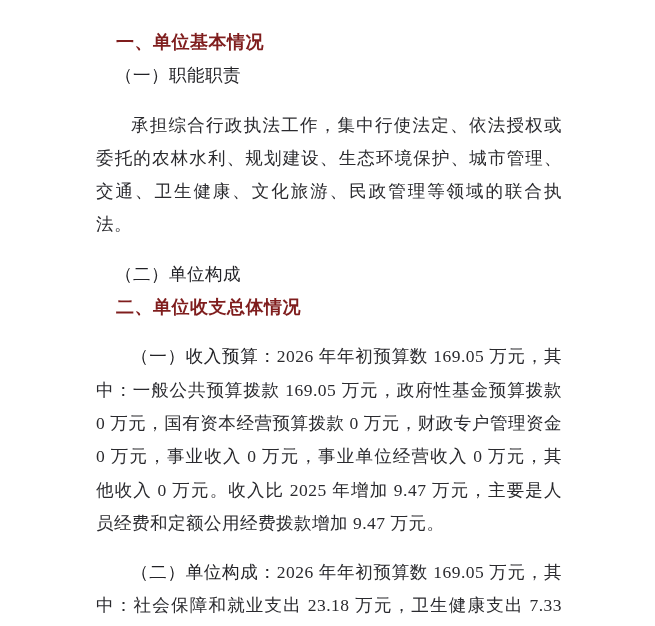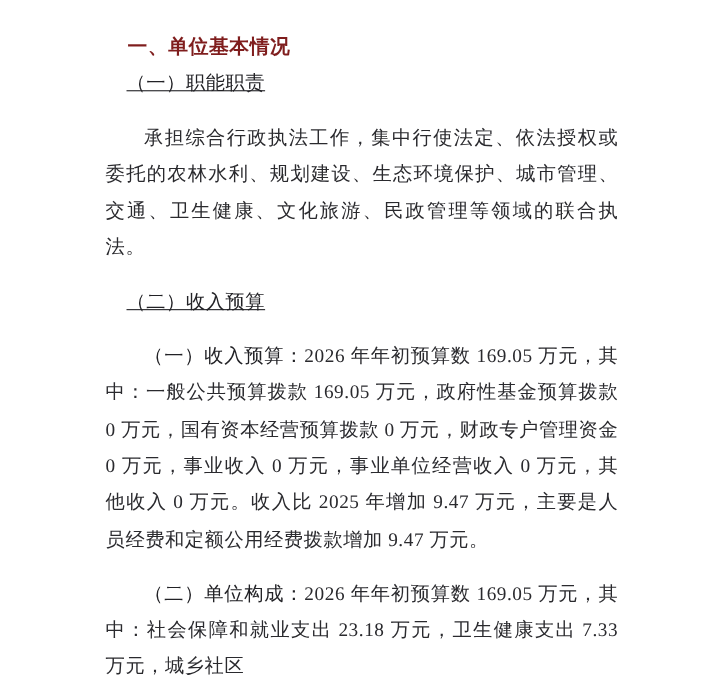--- a/index.html
+++ b/index.html
@@ -27,21 +27,20 @@
     font-size: 18px;
     font-weight: bold;
     color: #7f1d1d;
     text-indent: 2em;
     line-height: 33.3px;
   }
   .sub {
     margin: 0;
     text-indent: 2em;
     line-height: 33.3px;
-    text-decoration: underline;
   }
   .para {
     margin: 16px;
     text-indent: 2em;
     text-align: justify;
     line-height: 33.3px;
   }
   .kai {
     
     font-family: "Liberation Serif", "DejaVu Serif", serif;
@@ -52,21 +51,22 @@
 <body>
 
 <div class="doc">
 
   <h2 class="heading">一、单位基本情况</h2>
 
   <p class="sub kai">（一）职能职责</p>
 
   <p class="para">承担综合行政执法工作，集中行使法定、依法授权或委托的农林水利、规划建设、生态环境保护、城市管理、交通、卫生健康、文化旅游、民政管理等领域的联合执法。</p>
 
-  <p class="sub kai">（二）收入预算</p>
+  <p class="sub kai">（二）单位构成</p>
 
 
+  <h2 class="heading">二、单位收支总体情况</h2>
 
   <p class="para"><span class="kai">（一）收入预算：</span><span>2026 年年初预算数 169.05 万元，其中：一般公共预算拨款 169.05 万元，政府性基金预算拨款 0 万元，国有资本经营预算拨款 0 万元，财政专户管理资金 0 万元，事业收入 0 万元，事业单位经营收入 0 万元，其他收入 0 万元。收入比 2025 年增加 9.47 万元，主要是人员经费和定额公用经费拨款增加 9.47 万元。</span></p>
 
   <p class="para"><span class="kai">（二）单位构成：</span><span>2026 年年初预算数 169.05 万元，其中：社会保障和就业支出 23.18 万元，卫生健康支出 7.33 万元，城乡社区</span></p>
 
 </div>
 
 </body></html>

